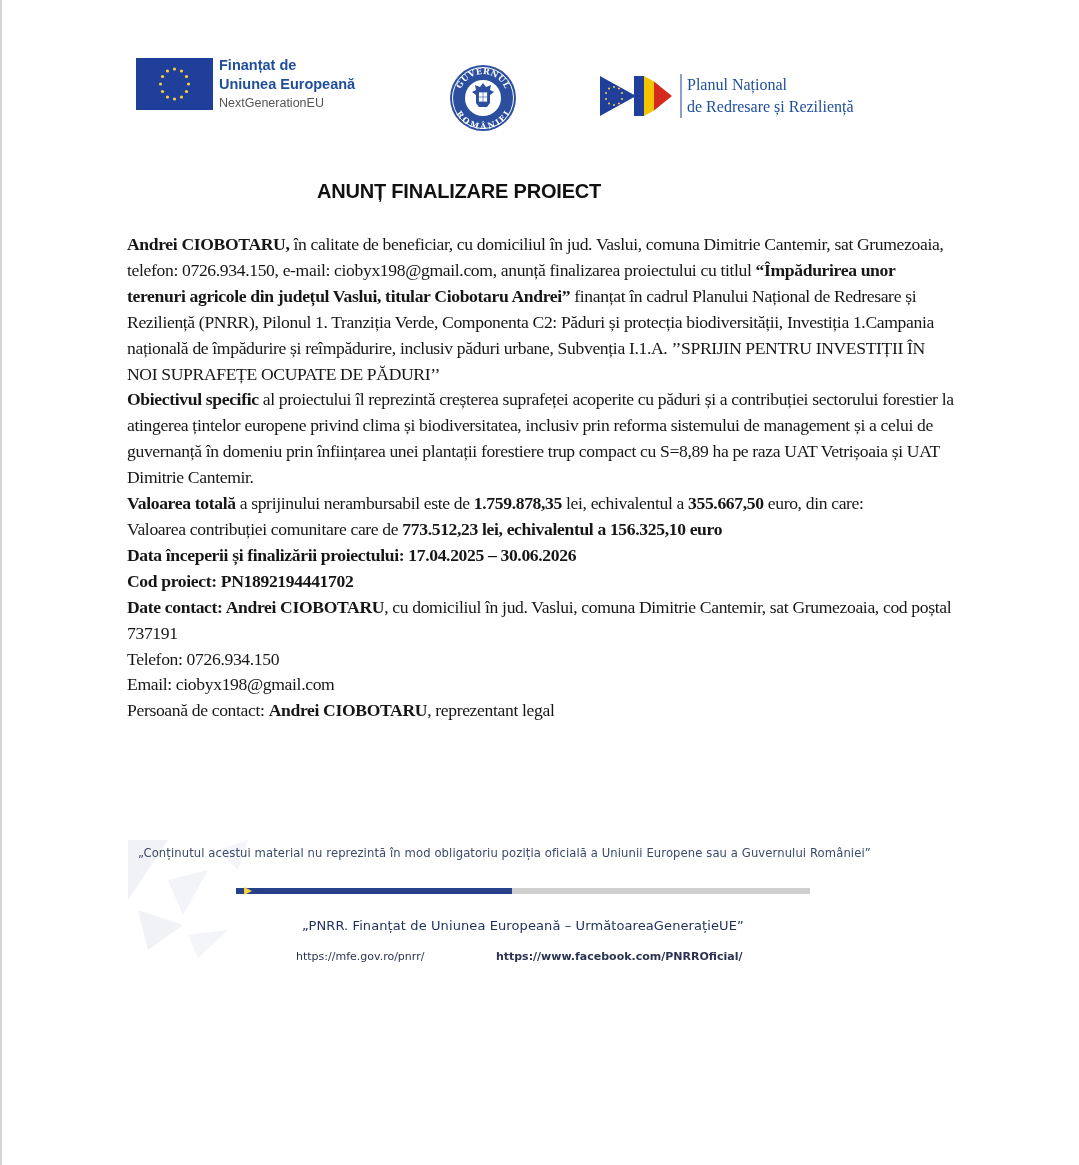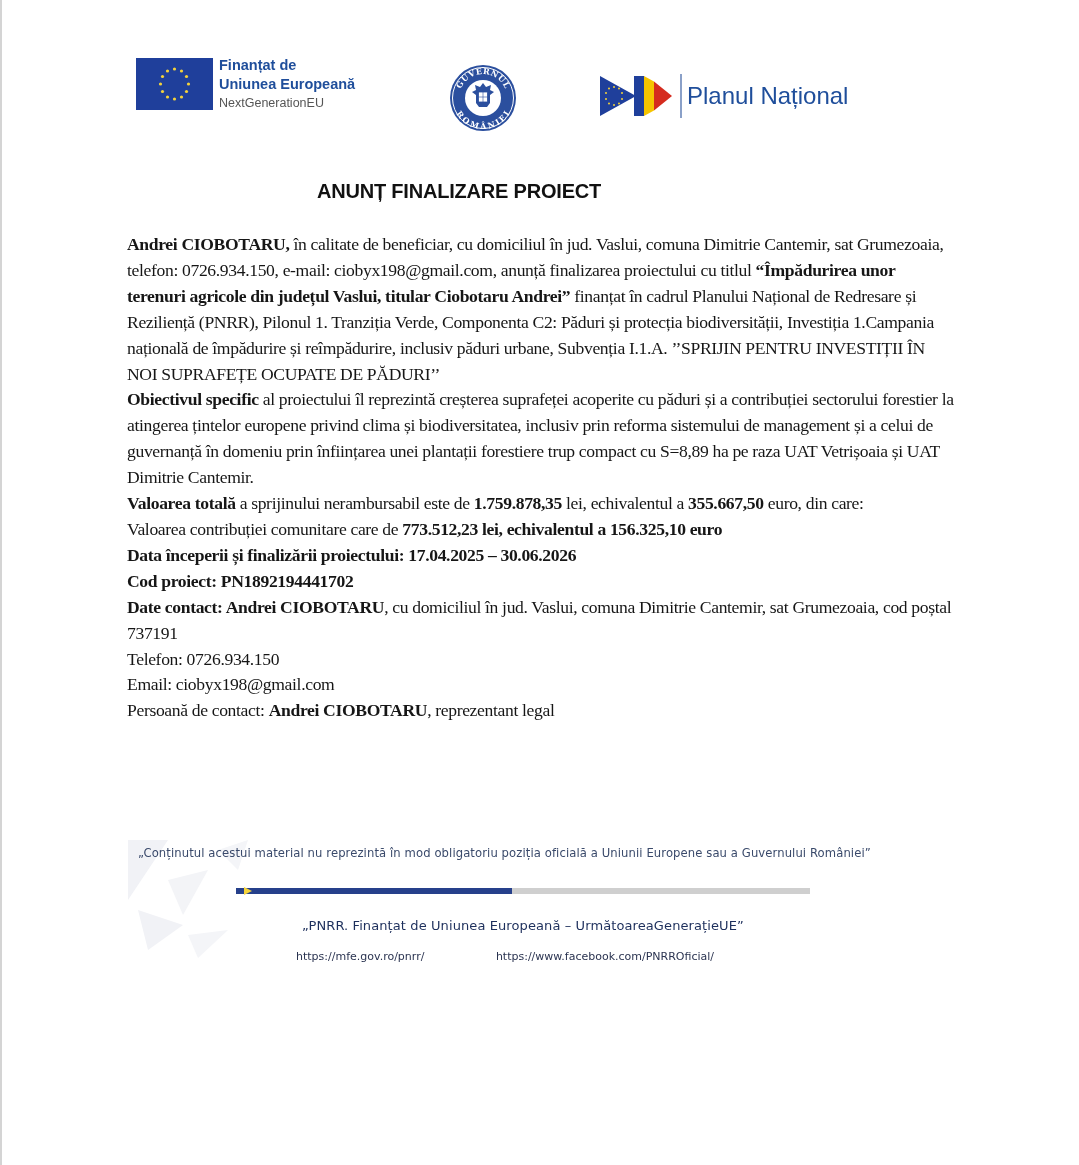--- a/index.html
+++ b/index.html
@@ -14,21 +14,21 @@
   .eu-flag { width:77px; height:52px; background:#1f3f9b; position:relative; }
   .eu-flag svg { position:absolute; left:0; top:0; }
   .eu-text { margin-left:6px; margin-top:-2px; line-height:19px; }
   .eu-text .l1, .eu-text .l2 { color:#1f4e9b; font-weight:bold; font-size:14.5px; display:block; }
   .eu-text .l3 { color:#555; font-size:12.5px; display:block; }
 
   .gov-seal { position:absolute; left:449px; top:64px; width:68px; height:68px; }
 
   .pnrr-logo { position:absolute; left:600px; top:74px; display:flex; align-items:center; }
   .pnrr-sep { width:2px; height:44px; background:#8aa0c8; margin:0 5px 0 4px; }
-  .pnrr-text { color:#1f4e9b; font-size:24px; line-height:22px; font-weight:normal; }
+  .pnrr-text { color:#1f4e9b; font-size:16px; line-height:22px; font-weight:normal;font-family:Liberation Serif, serif; }
   .pnrr-text span { display:block; }
 
   
   .doc-title {
     position:absolute; left:0; width:918px; top:180px; text-align:center;
     font-weight:bold; font-size:20px; letter-spacing:-0.2px; color:#111;
   }
 
   
   .body-text {
@@ -48,21 +48,21 @@
   }
   .bar { position:absolute; left:108px; top:48px; width:574px; height:6px; background:#cfcfcf; }
   .bar-fill { position:absolute; left:0; top:0; width:276px; height:6px; background:#26408b; }
   .bar-arrow { position:absolute; left:108px; top:46px; }
   .slogan {
     position:absolute; left:0; width:790px; top:78px; text-align:center;
     font-size:13px; color:#1d2f5c; font-family: "DejaVu Sans", sans-serif; letter-spacing:0.1px;
   }
   .links { position:absolute; left:168px; top:110px; font-size:11px; color:#2a3350; font-family:"DejaVu Sans", sans-serif; }
   .links span { display:inline-block; }
-  .links .l2 { margin-left:68px; }
+  .links .l2 { margin-left:68px;font-weight:bold; }
 </style>
 </head>
 <body>
 
 <div class="left-edge"></div>
 
 <div class="eu-logo">
   <div class="eu-flag">
     <svg width="77" height="52" viewBox="0 0 77 52">
       <rect width="77" height="52" fill="#1f3f9b"></rect>
@@ -127,20 +127,21 @@
         <circle cx="6" cy="19" r="1"></circle>
         <circle cx="9" cy="14.5" r="1"></circle>
     </g>
     <polygon points="34,2 44,2 44,42 34,42" fill="#1f3f9b"></polygon>
     <polygon points="44,2 54,7.5 54,36.5 44,42" fill="#f5c400"></polygon>
     <polygon points="54,7.5 72,22 54,36.5" fill="#d52b1e"></polygon>
   </svg>
   <div class="pnrr-sep"></div>
   <div class="pnrr-text">
     <span>Planul Național</span>
+    <span>de Redresare și Reziliență</span>
   </div>
 </div>
 
 <div class="doc-title">ANUNȚ FINALIZARE PROIECT</div>
 
 <div class="body-text">
   <p><b>Andrei CIOBOTARU,</b><span> în calitate de beneficiar, cu domiciliul în jud. Vaslui, comuna Dimitrie Cantemir, sat Grumezoaia, telefon: 0726.934.150, e-mail: ciobyx198@gmail.com, anunță finalizarea proiectului cu titlul </span><b>“Împădurirea unor terenuri agricole din județul Vaslui, titular Ciobotaru Andrei”</b><span> finanțat în cadrul Planului Național de Redresare și Reziliență (PNRR), Pilonul 1. Tranziția Verde, Componenta C2: Păduri și protecția biodiversității, Investiția 1.Campania națională de împădurire și reîmpădurire, inclusiv păduri urbane, Subvenția I.1.A. ’’SPRIJIN PENTRU INVESTIȚII ÎN NOI SUPRAFEȚE OCUPATE DE PĂDURI’’</span></p>
   <p><b>Obiectivul specific</b><span> al proiectului îl reprezintă creșterea suprafeței acoperite cu păduri și a contribuției sectorului forestier la atingerea țintelor europene privind clima și biodiversitatea, inclusiv prin reforma sistemului de management și a celui de guvernanță în domeniu prin înființarea unei plantații forestiere trup compact cu S=8,89 ha pe raza UAT Vetrișoaia și UAT Dimitrie Cantemir.</span></p>
   <p><b>Valoarea totală</b><span> a sprijinului nerambursabil este de </span><b>1.759.878,35</b><span> lei, echivalentul a </span><b>355.667,50</b><span> euro, din care:</span></p>
   <p><span>Valoarea contribuției comunitare care de </span><b>773.512,23 lei, echivalentul a 156.325,10 euro</b></p>

